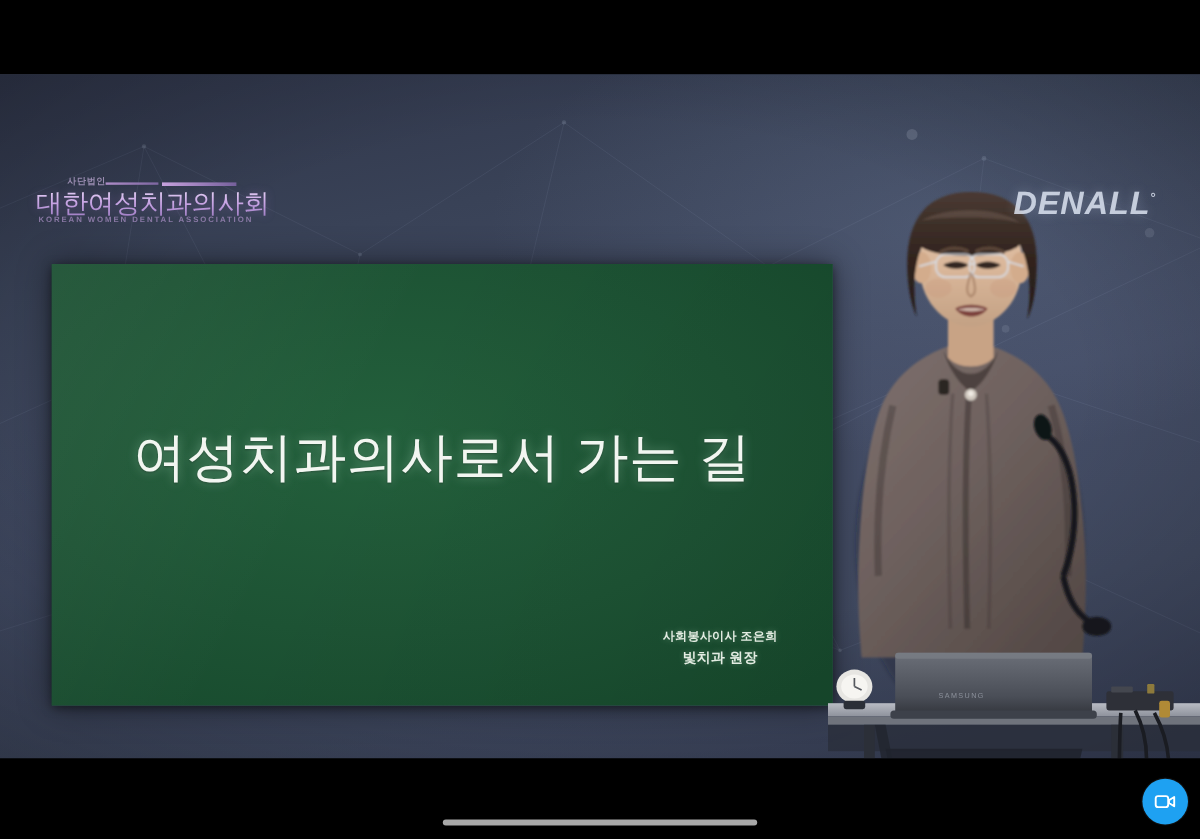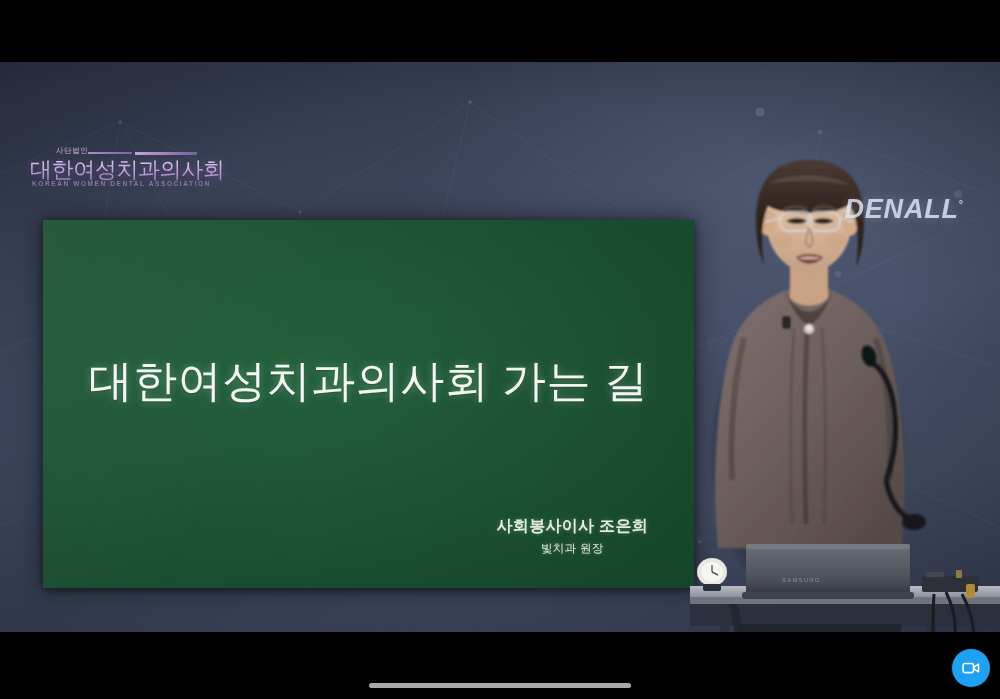--- a/index.html
+++ b/index.html
@@ -123,21 +123,20 @@
     top: 92px;
     z-index: 6;
     font-size: 27px;
     font-weight: 800;
     font-style: italic;
     letter-spacing: 0.8px;
     color: rgba(225,232,245,0.82);
     text-shadow: 0 0 10px rgba(200,215,245,0.28);
     filter: blur(0.3px);
     white-space: nowrap;
-    margin-top: 40px;
   }
   .logo-denall .deg {
     font-size: 11px;
     vertical-align: super;
     font-style: normal;
     font-weight: 700;
   }
 
   
   .slide {
@@ -174,29 +173,29 @@
   }
   .slide-credit {
     position: absolute;
     right: 46px;
     bottom: 32px;
     text-align: center;
     color: #e3ece2;
     filter: blur(0.3px);
   }
   .credit-line1 {
-    font-size: 16px;
+    font-size: 10px;
     font-weight: 600;
     letter-spacing: 0.3px;
     text-shadow: 0 0 5px rgba(200,240,215,0.3);
     white-space: nowrap;
   }
   .credit-line2 {
     font-size: 11.5px;
-    font-weight: 400;
+    font-weight: 700;
     letter-spacing: 0.3px;
     margin-top: 4px;
     text-shadow: 0 0 5px rgba(200,240,215,0.3);
     white-space: nowrap;
   }
 
   
   .presenter-scene {
     position: absolute;
     left: 690px;
@@ -303,21 +302,21 @@
       <span class="kwda-main">대한여성치과의사회</span>
       <span class="kwda-sub">KOREAN WOMEN DENTAL ASSOCIATION</span>
     </div>
 
     <div class="logo-denall">
       <span>DENALL</span><span class="deg">°</span>
     </div>
 
     <div class="slide">
       <div class="slide-sheen"></div>
-      <div class="slide-title">대한여성치과의사회 가는 길</div>
+      <div class="slide-title">여성치과의사로서 가는 길</div>
       <div class="slide-credit">
         <div class="credit-line1">사회봉사이사 조은희</div>
         <div class="credit-line2">빛치과 원장</div>
       </div>
     </div>
 
     <div class="presenter-scene">
       <svg class="presenter-svg" width="310" height="570" viewBox="0 0 310 570" aria-hidden="true">
         <defs>
           <linearGradient id="gSkin" x1="0" y1="0" x2="0" y2="1">

